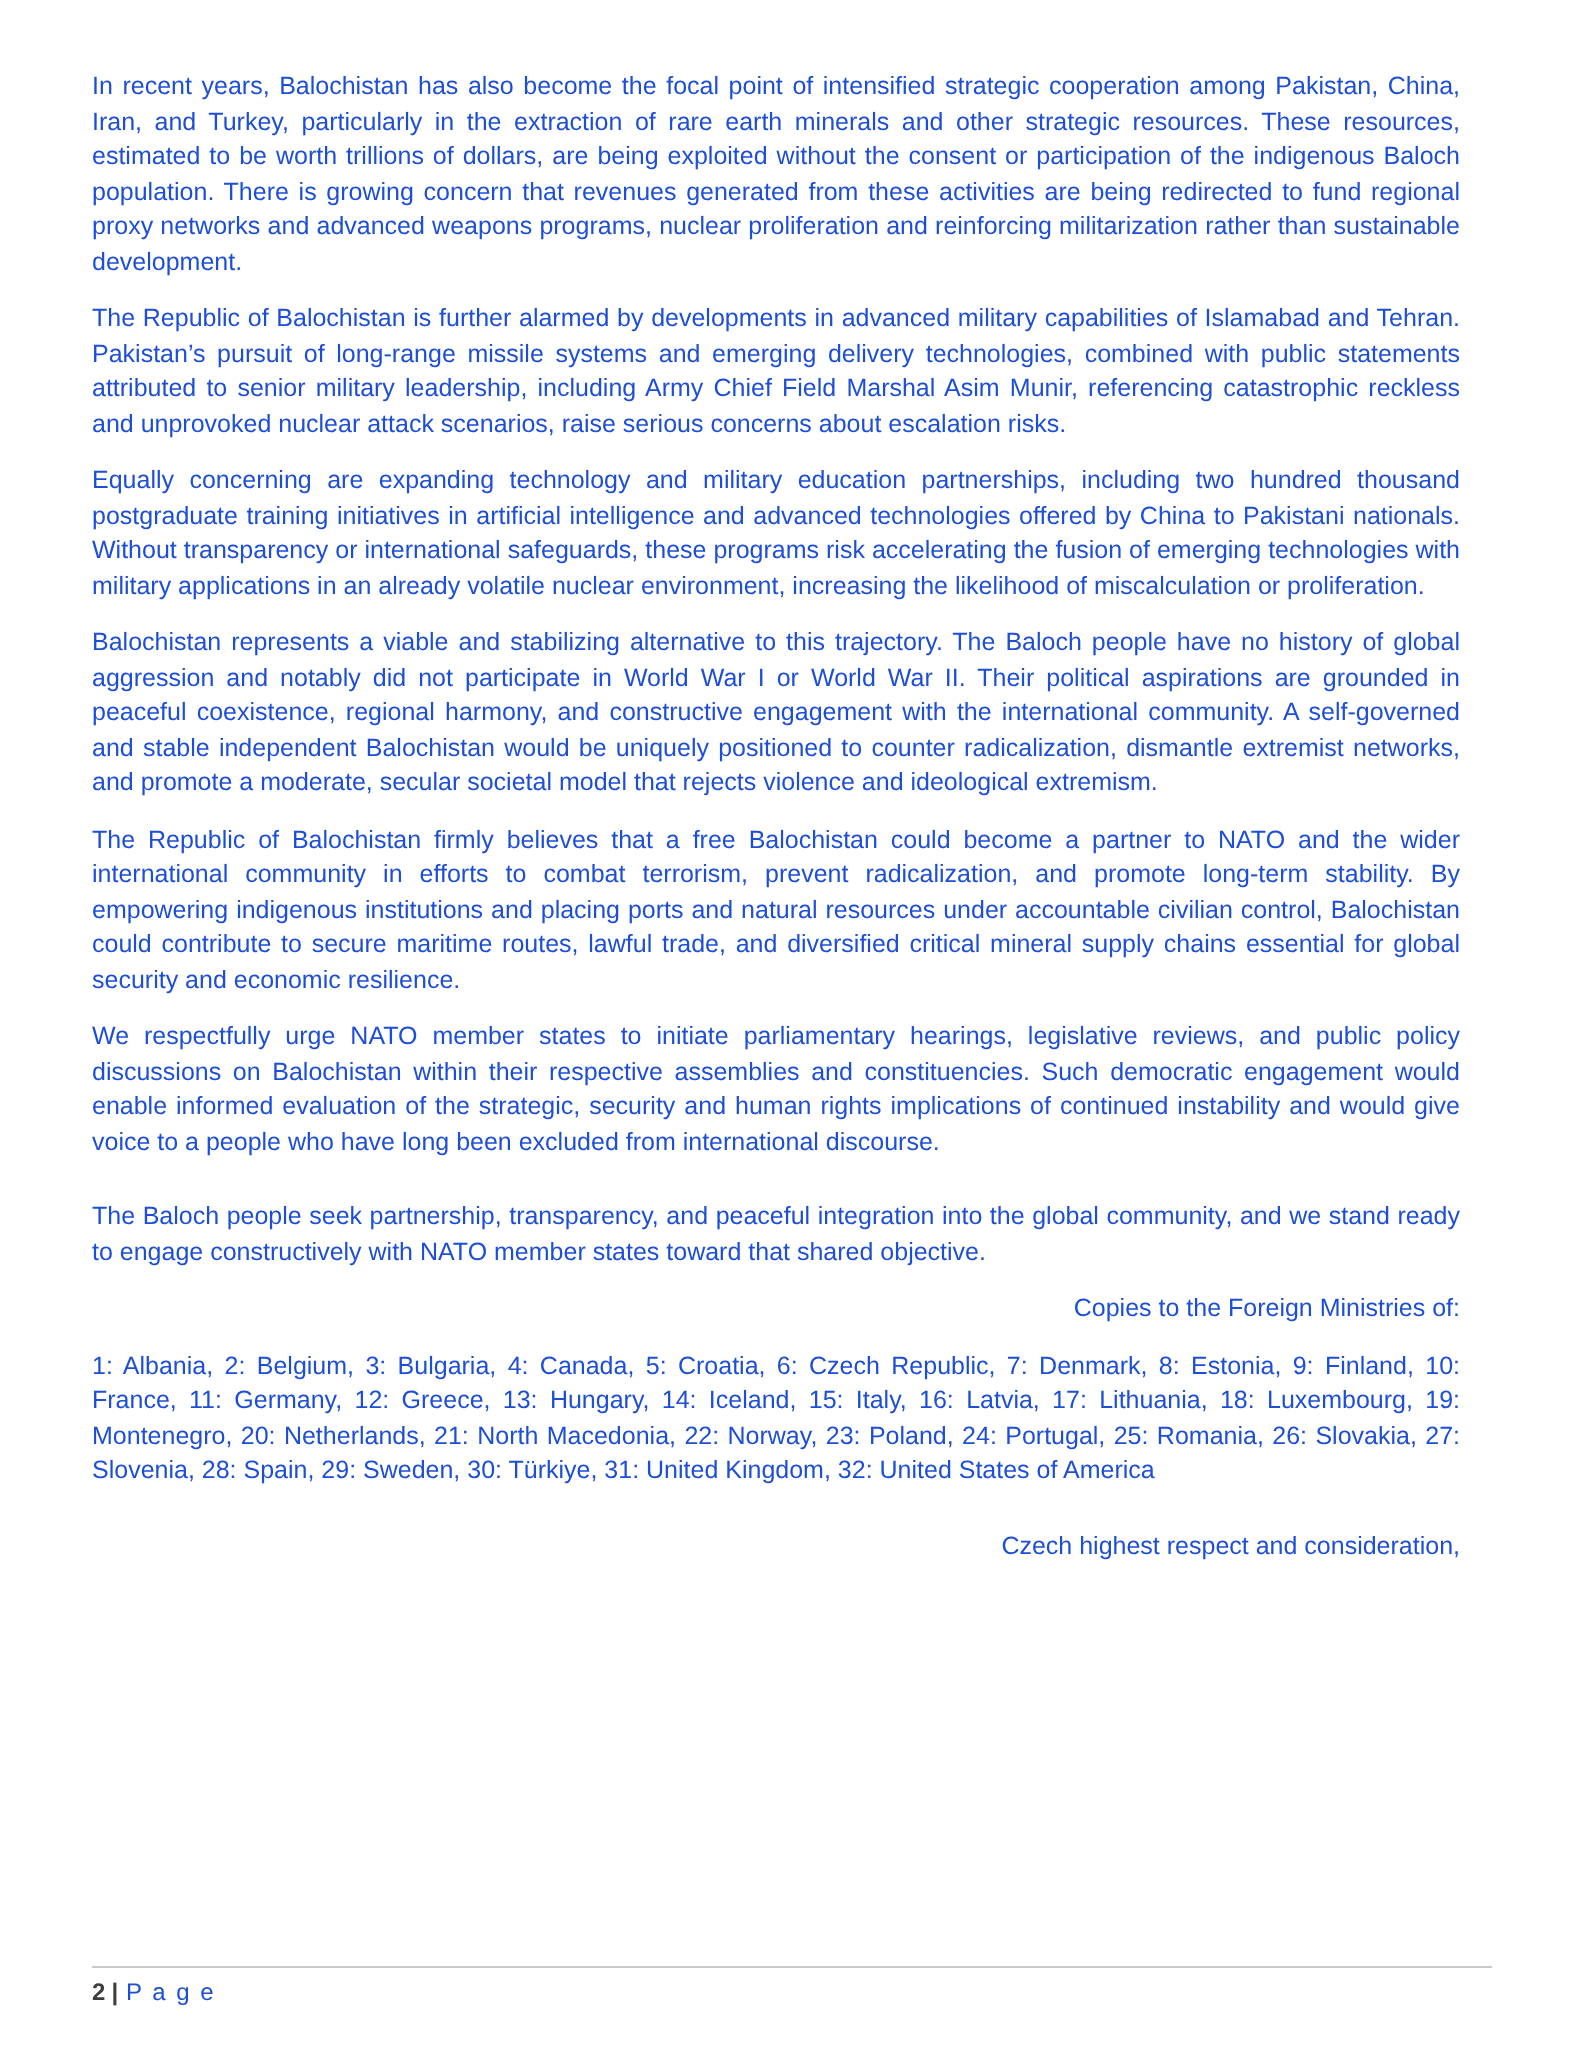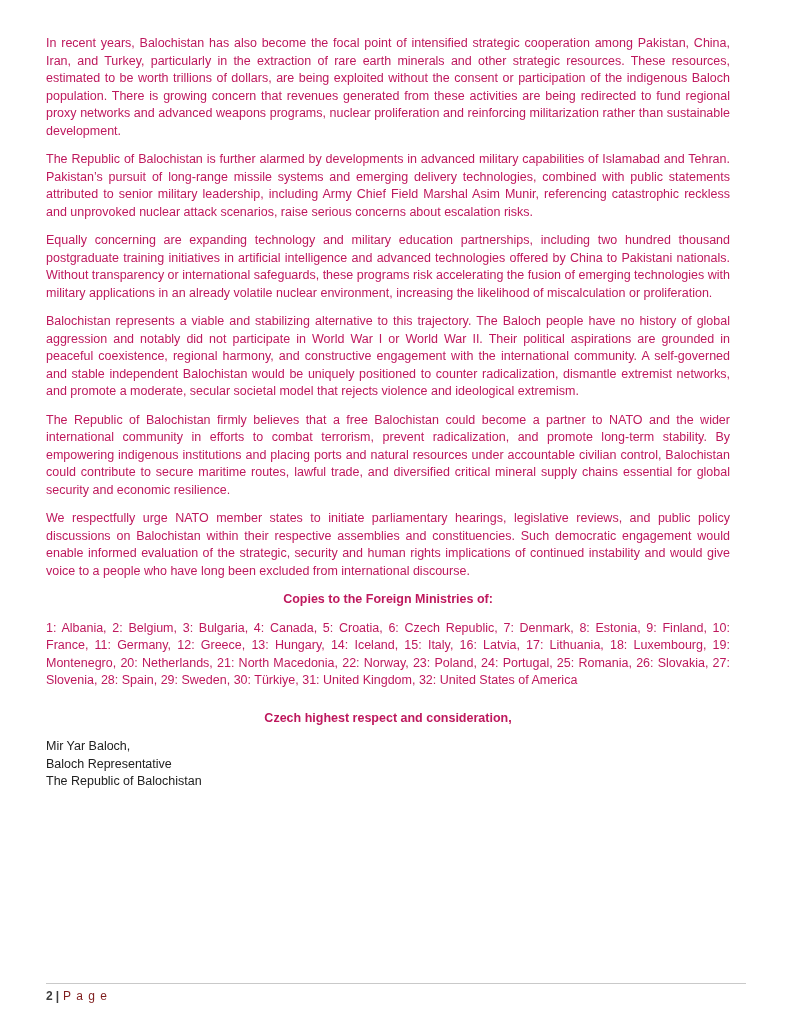--- a/index.html
+++ b/index.html
@@ -20,28 +20,27 @@
     position: absolute;
     left: 46px;
     right: 45px;
     top: 35px;
   }
   p.para {
     margin: 0 16px 11px 0;
     font-size: 12.5px;
     line-height: 17.5px;
     text-align: justify;
-    color: #be185d;
+    color: #1d4ed8;
   }
   p.para.gap-before {
     margin-top: 20px;
   }
   p.para.no-justify {
-    text-align: center;
-    font-weight: bold;
+    text-align: right;
   }
   p.para.bold-list {
     font-weight: normal;
   }
   .signature-block {
     margin-top: 11px;
     font-size: 12.5px;
     line-height: 17.5px;
   }
   .signature-block div {
@@ -60,39 +59,35 @@
   .page-footer .pg-num {
     font-weight: bold;
     color: #3d3d3d;
   }
   .page-footer .pg-sep {
     font-weight: bold;
     color: #3d3d3d;
     margin: 0 4px 0 3px;
   }
   .page-footer .pg-label {
-    color: #7f1d1d;
+    color: #1d4ed8;
     letter-spacing: 1px;
   }
 </style>
 </head>
 <body>
 
 <div class="page-content">
   <p class="para">In recent years, Balochistan has also become the focal point of intensified strategic cooperation among Pakistan, China, Iran, and Turkey, particularly in the extraction of rare earth minerals and other strategic resources. These resources, estimated to be worth trillions of dollars, are being exploited without the consent or participation of the indigenous Baloch population. There is growing concern that revenues generated from these activities are being redirected to fund regional proxy networks and advanced weapons programs, nuclear proliferation and reinforcing militarization rather than sustainable development.</p>
   <p class="para">The Republic of Balochistan is further alarmed by developments in advanced military capabilities of Islamabad and Tehran. Pakistan’s pursuit of long-range missile systems and emerging delivery technologies, combined with public statements attributed to senior military leadership, including Army Chief Field Marshal Asim Munir, referencing catastrophic reckless and unprovoked nuclear attack scenarios, raise serious concerns about escalation risks.</p>
   <p class="para">Equally concerning are expanding technology and military education partnerships, including two hundred thousand postgraduate training initiatives in artificial intelligence and advanced technologies offered by China to Pakistani nationals. Without transparency or international safeguards, these programs risk accelerating the fusion of emerging technologies with military applications in an already volatile nuclear environment, increasing the likelihood of miscalculation or proliferation.</p>
   <p class="para">Balochistan represents a viable and stabilizing alternative to this trajectory. The Baloch people have no history of global aggression and notably did not participate in World War I or World War II. Their political aspirations are grounded in peaceful coexistence, regional harmony, and constructive engagement with the international community. A self-governed and stable independent Balochistan would be uniquely positioned to counter radicalization, dismantle extremist networks, and promote a moderate, secular societal model that rejects violence and ideological extremism.</p>
   <p class="para">The Republic of Balochistan firmly believes that a free Balochistan could become a partner to NATO and the wider international community in efforts to combat terrorism, prevent radicalization, and promote long-term stability. By empowering indigenous institutions and placing ports and natural resources under accountable civilian control, Balochistan could contribute to secure maritime routes, lawful trade, and diversified critical mineral supply chains essential for global security and economic resilience.</p>
   <p class="para">We respectfully urge NATO member states to initiate parliamentary hearings, legislative reviews, and public policy discussions on Balochistan within their respective assemblies and constituencies. Such democratic engagement would enable informed evaluation of the strategic, security and human rights implications of continued instability and would give voice to a people who have long been excluded from international discourse.</p>
+  <p class="para gap-before">The Baloch people seek partnership, transparency, and peaceful integration into the global community, and we stand ready to engage constructively with NATO member states toward that shared objective.</p>
   <p class="para no-justify">Copies to the Foreign Ministries of:</p>
   <p class="para bold-list">1: Albania, 2: Belgium, 3: Bulgaria, 4: Canada, 5: Croatia, 6: Czech Republic, 7: Denmark, 8: Estonia, 9: Finland, 10: France, 11: Germany, 12: Greece, 13: Hungary, 14: Iceland, 15: Italy, 16: Latvia, 17: Lithuania, 18: Luxembourg, 19: Montenegro, 20: Netherlands, 21: North Macedonia, 22: Norway, 23: Poland, 24: Portugal, 25: Romania, 26: Slovakia, 27: Slovenia, 28: Spain, 29: Sweden, 30: Türkiye, 31: United Kingdom, 32: United States of America</p>
   <p class="para no-justify gap-before">Czech highest respect and consideration,</p>
-  <div class="signature-block">
-    <div>Mir Yar Baloch,</div>
-    <div>Baloch Representative</div>
-    <div>The Republic of Balochistan</div>
-  </div>
 </div>
 
 <div class="page-footer">
   <span class="pg-num">2</span><span class="pg-sep">|</span><span class="pg-label">P a g e</span>
 </div>
 
 </body></html>

